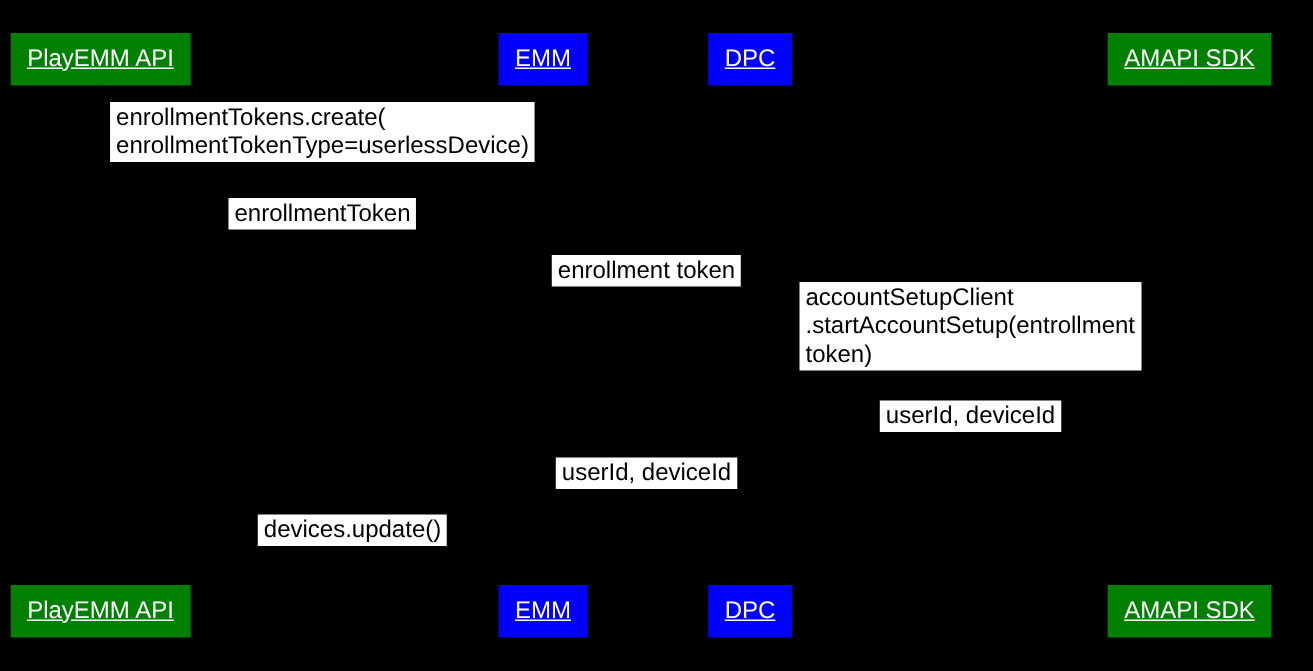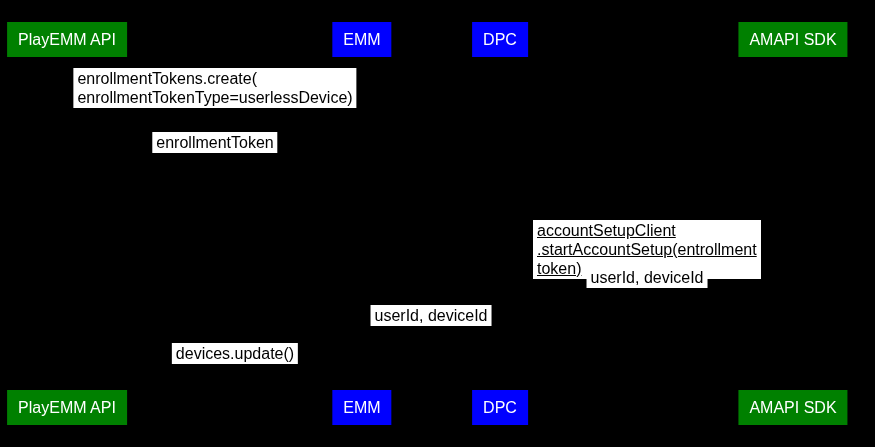--- a/index.html
+++ b/index.html
@@ -15,20 +15,21 @@
   .actor {
     position: absolute;
     transform: translateX(-50%);
     height: 35px;
     display: flex;
     align-items: center;
     justify-content: center;
     padding: 0 11px;
     font-size: 16px;
     white-space: nowrap;
+    text-decoration: underline;
   }
   .lifeline {
     position: absolute;
     top: 57px;
     height: 333px;
     width: 1px;
     background: #000000; 
     transform: translateX(-50%);
   }
   .msg {
@@ -55,18 +56,19 @@
     <div class="lifeline" style="left: 362px; top: 57px; height: 333px;"></div>
     <div class="actor" style="left: 500px; top: 22px; height: 35px; background: rgb(0, 0, 255); color: rgb(255, 255, 255);">DPC</div>
     <div class="actor" style="left: 500px; top: 390px; height: 35px; background: rgb(0, 0, 255); color: rgb(255, 255, 255);">DPC</div>
     <div class="lifeline" style="left: 500px; top: 57px; height: 333px;"></div>
     <div class="actor" style="left: 793px; top: 22px; height: 35px; background: rgb(0, 128, 0); color: rgb(255, 255, 255);">AMAPI SDK</div>
     <div class="actor" style="left: 793px; top: 390px; height: 35px; background: rgb(0, 128, 0); color: rgb(255, 255, 255);">AMAPI SDK</div>
     <div class="lifeline" style="left: 793px; top: 57px; height: 333px;"></div>
     <div class="msg" style="left: 215px; top: 68px;">enrollmentTokens.create(
 enrollmentTokenType=userlessDevice)</div>
     <div class="msg" style="left: 215px; top: 132px;">enrollmentToken</div>
-    <div class="msg" style="left: 647px; top: 220px; text-decoration: underline;">accountSetupClient
+    <div class="msg" style="left: 431px; top: 170px;">enrollment token</div>
+    <div class="msg" style="left: 647px; top: 188px;">accountSetupClient
 .startAccountSetup(entrollment token)</div>
     <div class="msg" style="left: 647px; top: 267px;">userId, deviceId</div>
     <div class="msg" style="left: 431px; top: 305px;">userId, deviceId</div>
     <div class="msg" style="left: 215px; top: 343px; margin-left: 20px;">devices.update()</div>
   </div>
 
 </body></html>

